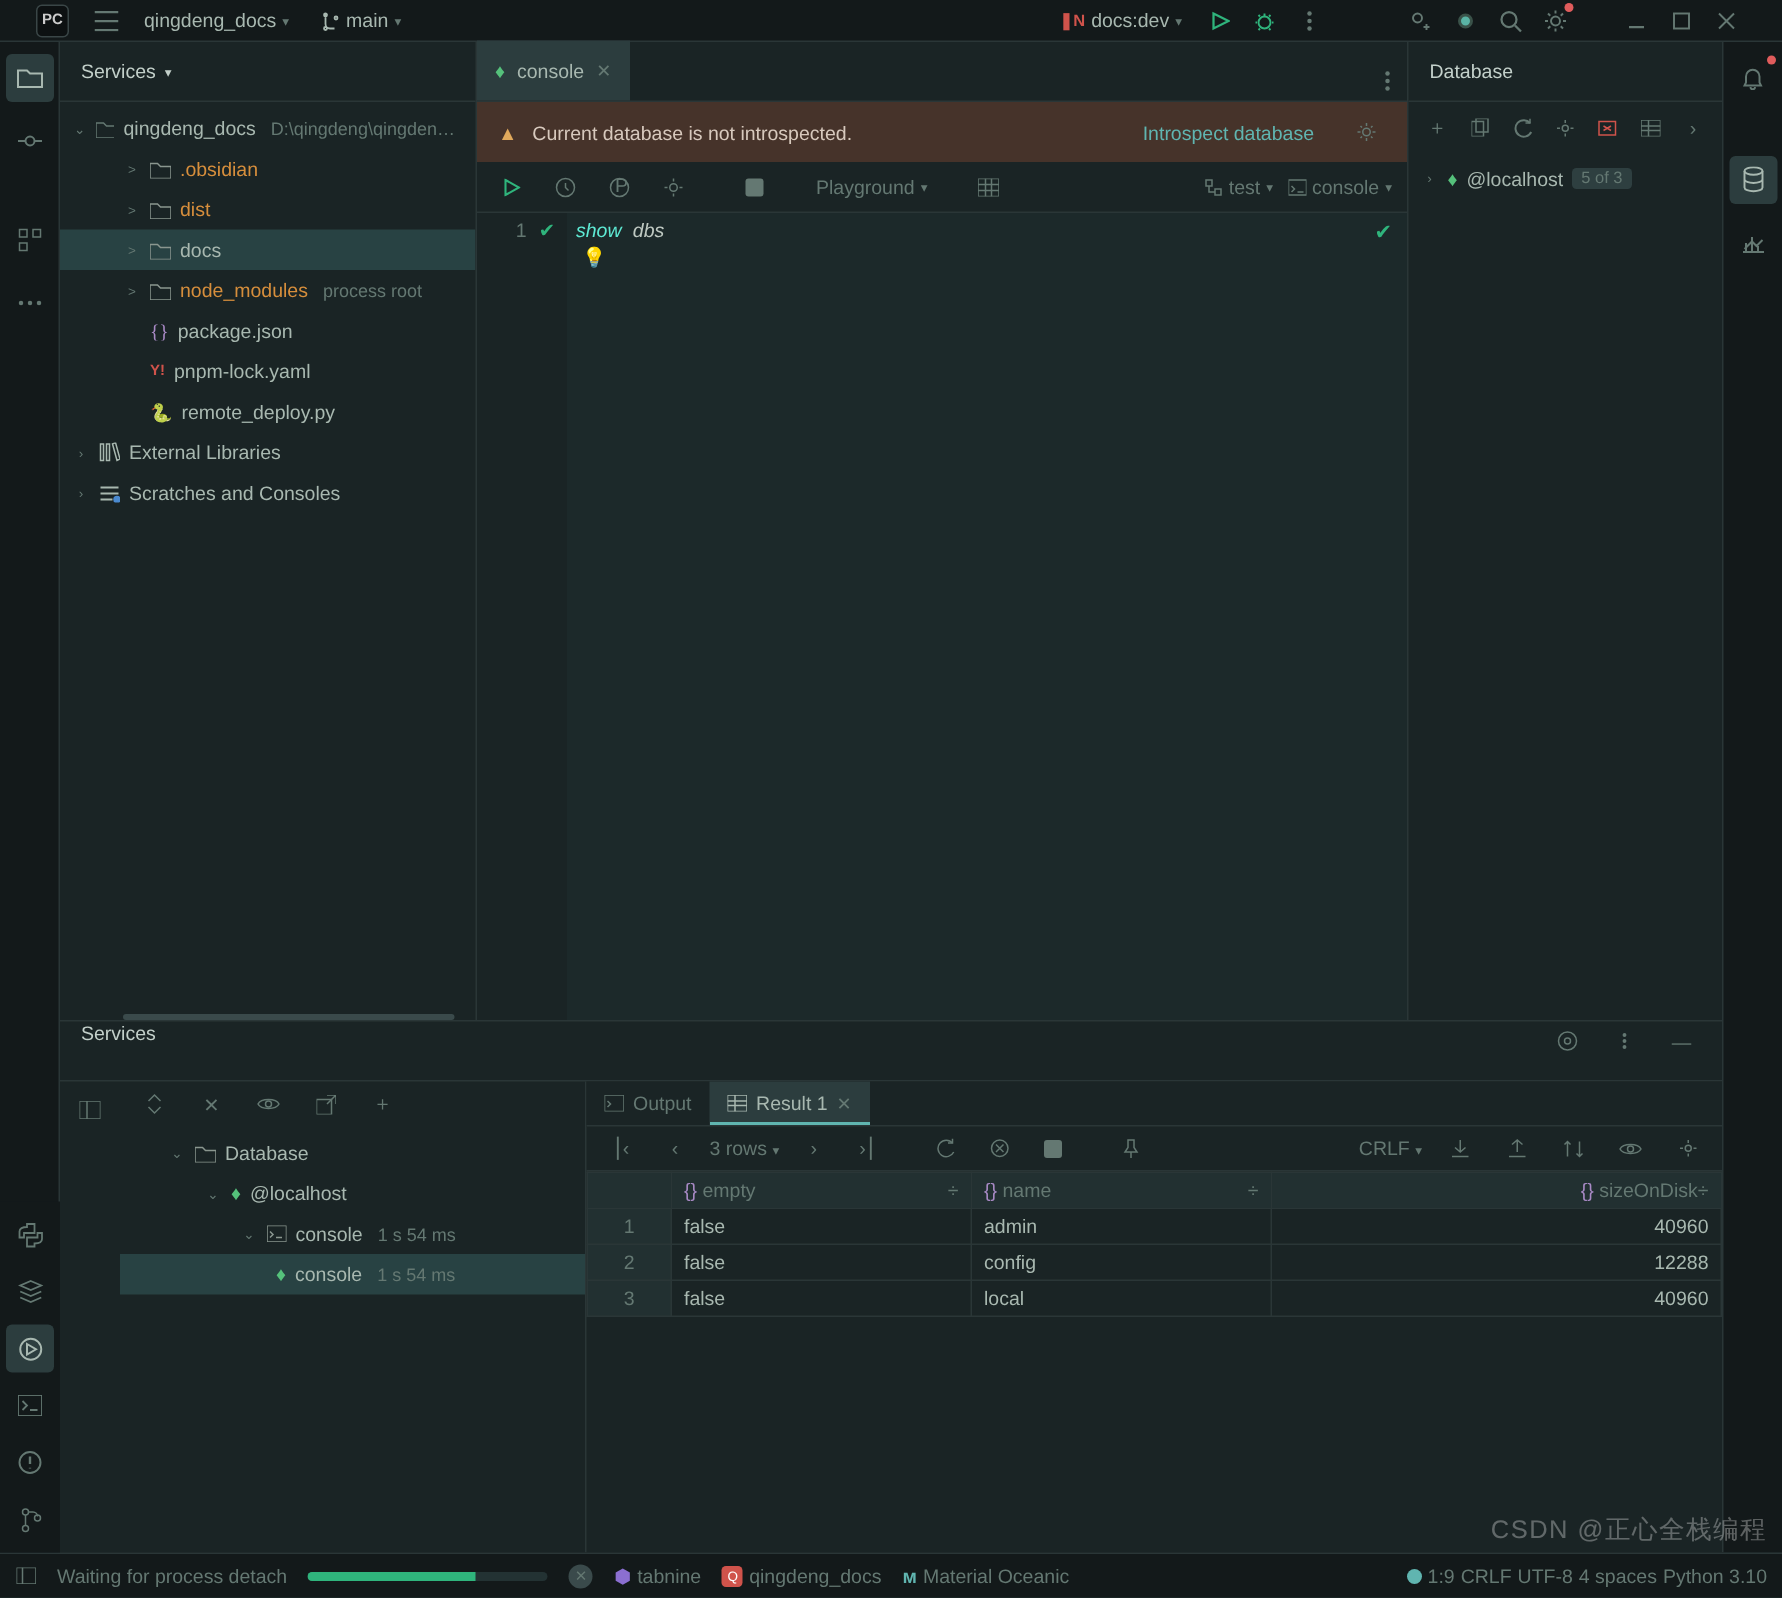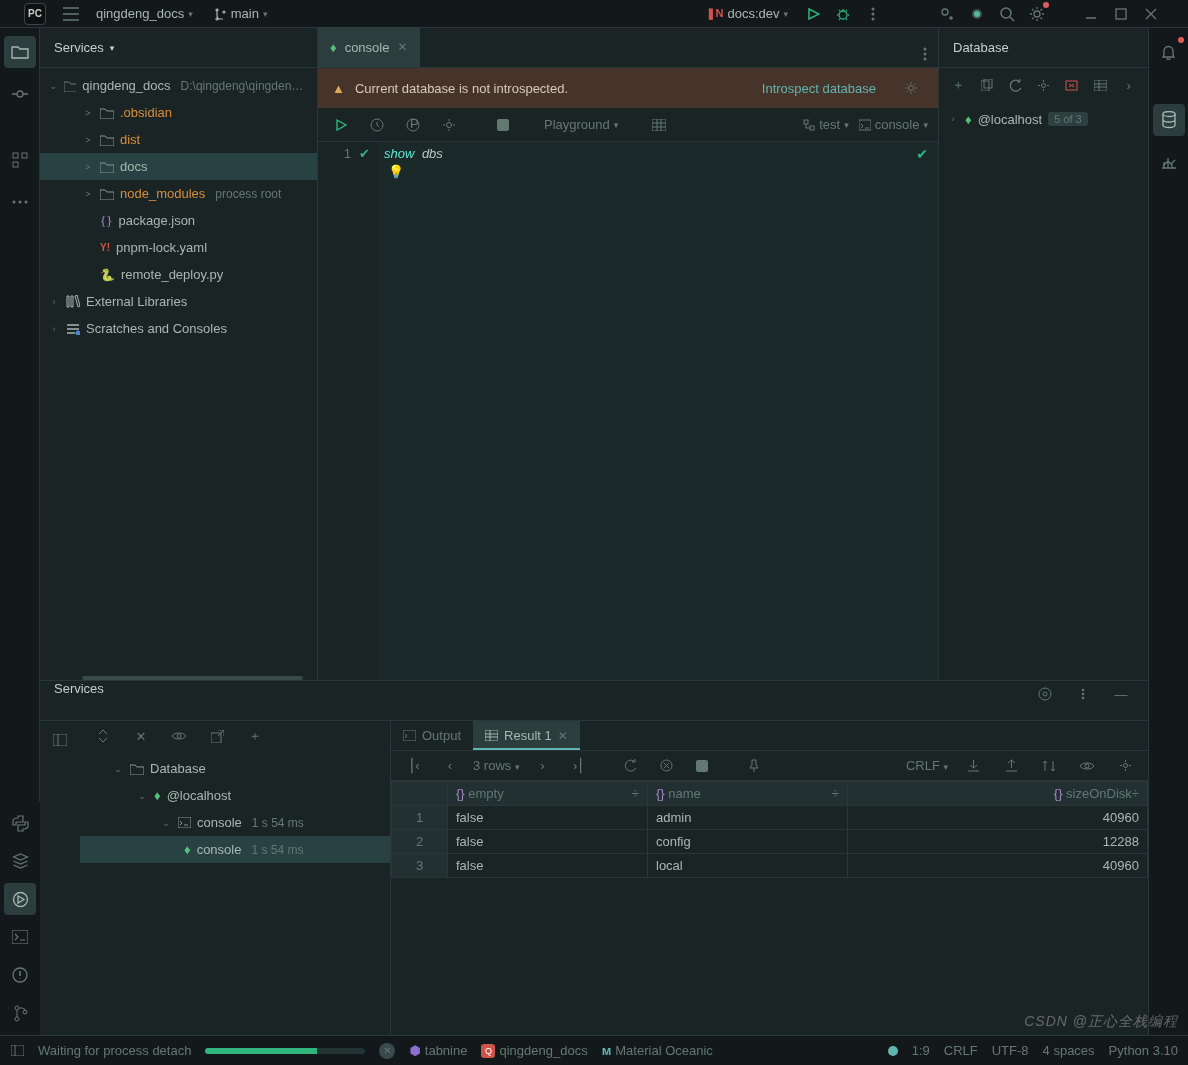--- a/index.html
+++ b/index.html
@@ -106,23 +106,23 @@
   .res-tool .right { margin-left:auto; display:flex; align-items:center; gap:12px; }
   
   table.result { border-collapse:collapse; font-family:Consolas,monospace; font-size:12px; color:var(--text); }
   table.result th, table.result td { border:1px solid var(--border); padding:4px 8px; text-align:left; height:24px; }
   table.result th { background:#223031; color:var(--muted); font-weight:normal; position:relative; }
   table.result .numc { text-align:right; }
   table.result .rownum { background:#223031; color:var(--muted); text-align:center; width:28px; }
   .status { height:30px; background:var(--bg-darker); display:flex; align-items:center; padding:0 10px; gap:14px; color:var(--muted); font-size:12px; border-top:1px solid var(--border); }
   .prog { height:6px; width:160px; background:#233233; border-radius:3px; position:relative; overflow:hidden; }
   .prog::before { content:""; position:absolute; inset:0; width:70%; background:var(--accent); }
-  .status .right { margin-left:auto; display:flex; align-items:center; gap:14px; }
+  .status .right { margin-left:auto; display:flex; align-items:center; gap:4px; }
   .ball { width:10px; height:10px; border-radius:50%; background:var(--teal); }
-  .wm { position:absolute; right:10px; bottom:34px; font-size:14px; color:#ffffff50; font-family:Arial; letter-spacing:1px;font-style:italic; }
+  .wm { position:absolute; right:10px; bottom:34px; font-size:17px; color:#ffffff50; font-family:Arial; letter-spacing:1px; }
   .tbn { display:inline-flex; align-items:center; gap:4px; }
   .sq-red { width:14px; height:14px; background:#d0534b; border-radius:3px; display:inline-flex; align-items:center; justify-content:center; color:#fff; font-size:9px; }
   .chev { font-size:9px; }
 </style>
 </head>
 <body>
 
 <div class="titlebar">
   <div class="pc-logo">PC</div>
   <div class="icon-btn">

